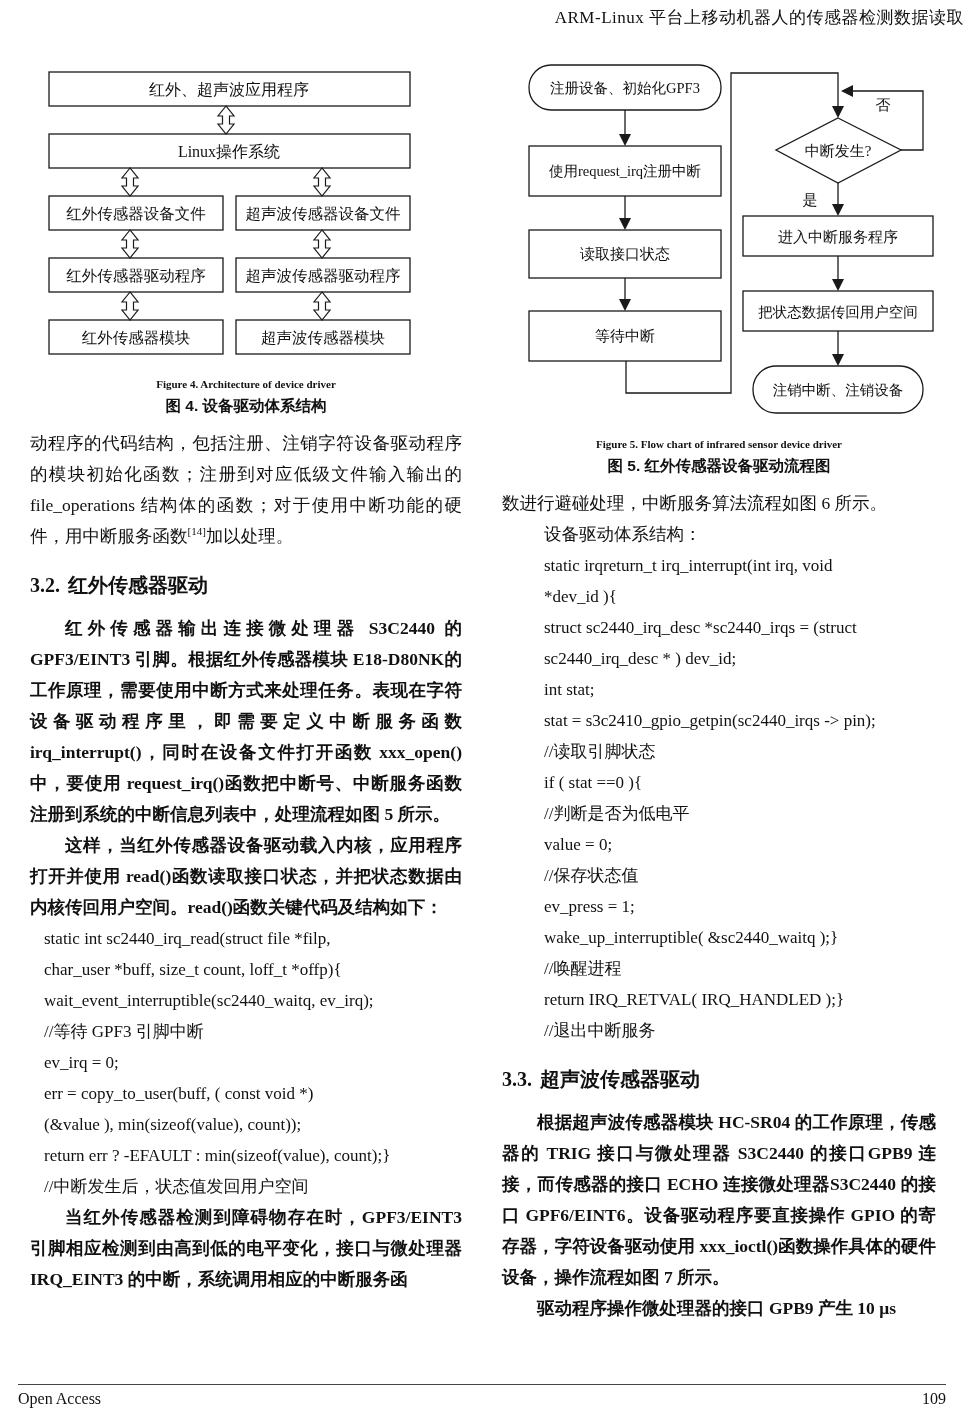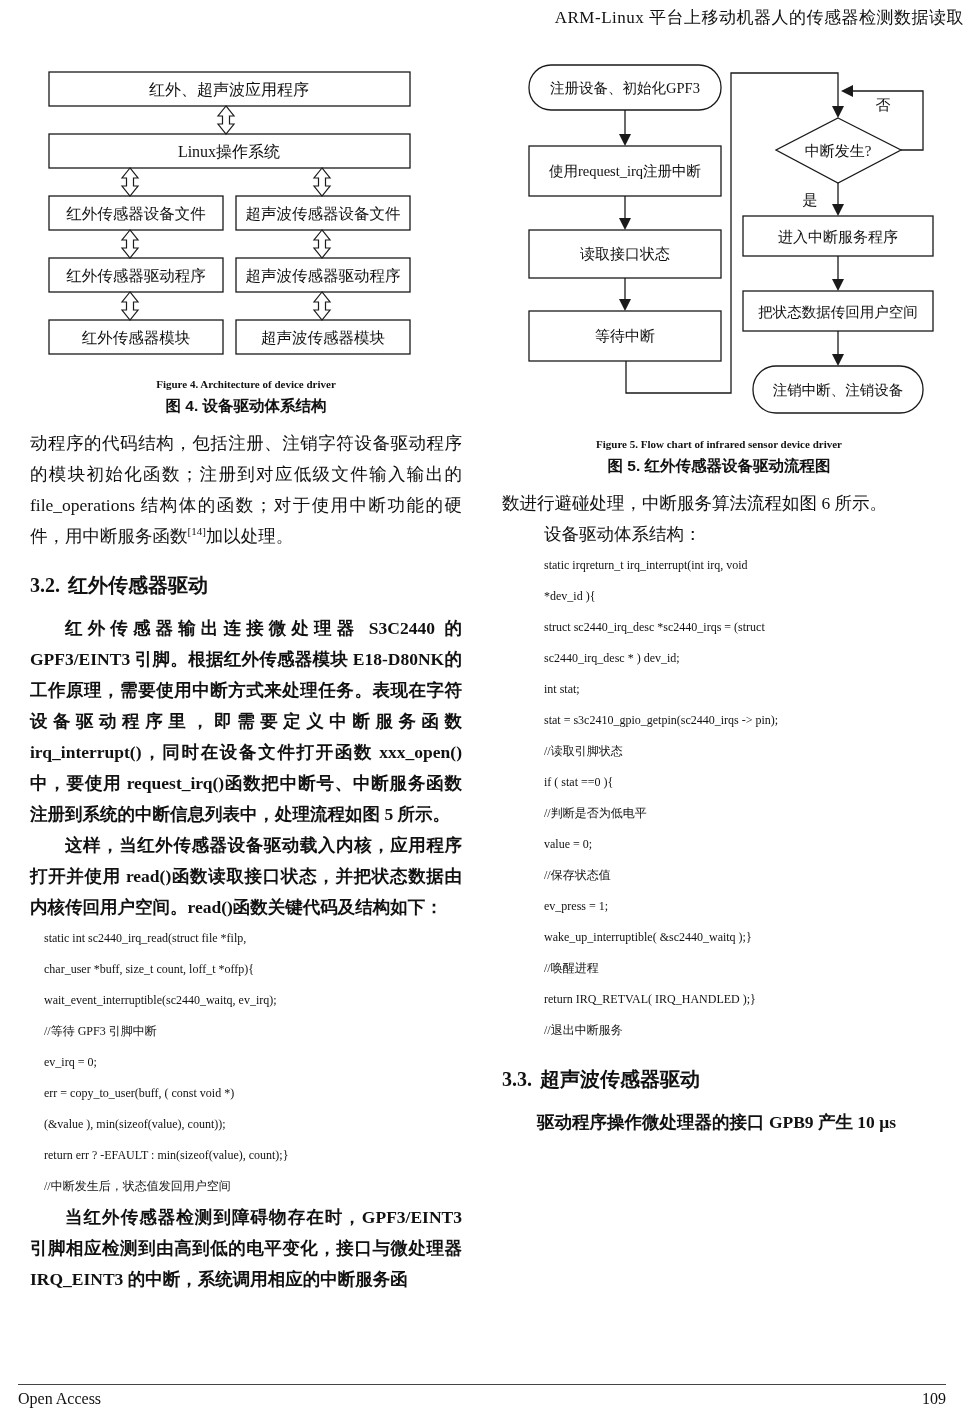--- a/index.html
+++ b/index.html
@@ -28,21 +28,21 @@
   .fig-caption { text-align:center; margin-top:12px; line-height:21px; }
   .cap-en { font-weight:bold; font-size:11px; font-family:"Liberation Serif", serif; }
   .cap-zh { font-weight:bold; font-size:15.5px; font-family:"Liberation Sans", sans-serif; }
 
   .section-heading { margin:20px 0 14px 0; font-size:20px; font-weight:bold; }
   .sec-num   { font-family:"Liberation Serif", serif; margin-right:8px; }
   .sec-title { font-family:"Liberation Sans", sans-serif; }
 
   .code-block { margin-top:0; }
   .code-line {
-    font-size:12px; line-height:31px; white-space:nowrap;
+    font-size:17px; line-height:31px; white-space:nowrap;
     padding-left:14px;
   }
   .col-right .code-line { padding-left:42px; }
   .code-intro { padding-left:42px; font-size:17.5px; line-height:31px; }
 
   svg text {
     font-family:"Liberation Serif", serif;
     fill:#111;
   }
   .diag-shape { fill:none; stroke:#1a1a1a; stroke-width:1.3; }
@@ -212,20 +212,21 @@
       <div class="code-line">wake_up_interruptible( &amp;sc2440_waitq );}</div>
       <div class="code-line">//唤醒进程</div>
       <div class="code-line">return IRQ_RETVAL( IRQ_HANDLED );}</div>
       <div class="code-line">//退出中断服务</div>
     </div>
 
     <div class="section-heading">
       <span class="sec-num">3.3.</span><span class="sec-title">超声波传感器驱动</span>
     </div>
 
+    <p class="para indent">根据超声波传感器模块 HC-SR04 的工作原理，传感器的 TRIG 接口与微处理器 S3C2440 的接口GPB9 连接，而传感器的接口 ECHO 连接微处理器S3C2440 的接口 GPF6/EINT6。设备驱动程序要直接操作 GPIO 的寄存器，字符设备驱动使用 xxx_ioctl()函数操作具体的硬件设备，操作流程如图 7 所示。</p>
     <p class="para indent">驱动程序操作微处理器的接口 GPB9 产生 10 μs</p>
   </div>
 
   <div class="footer-rule"></div>
   <div class="footer-left">Open Access</div>
   <div class="footer-right">109</div>
 
 </div>
 
 </body></html>

